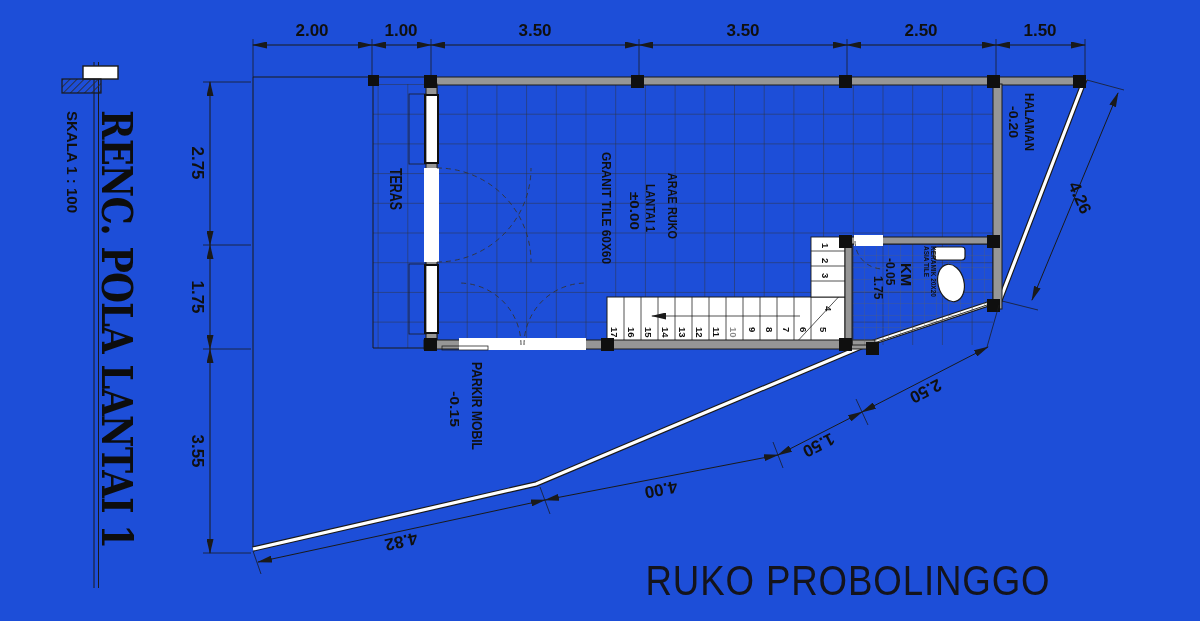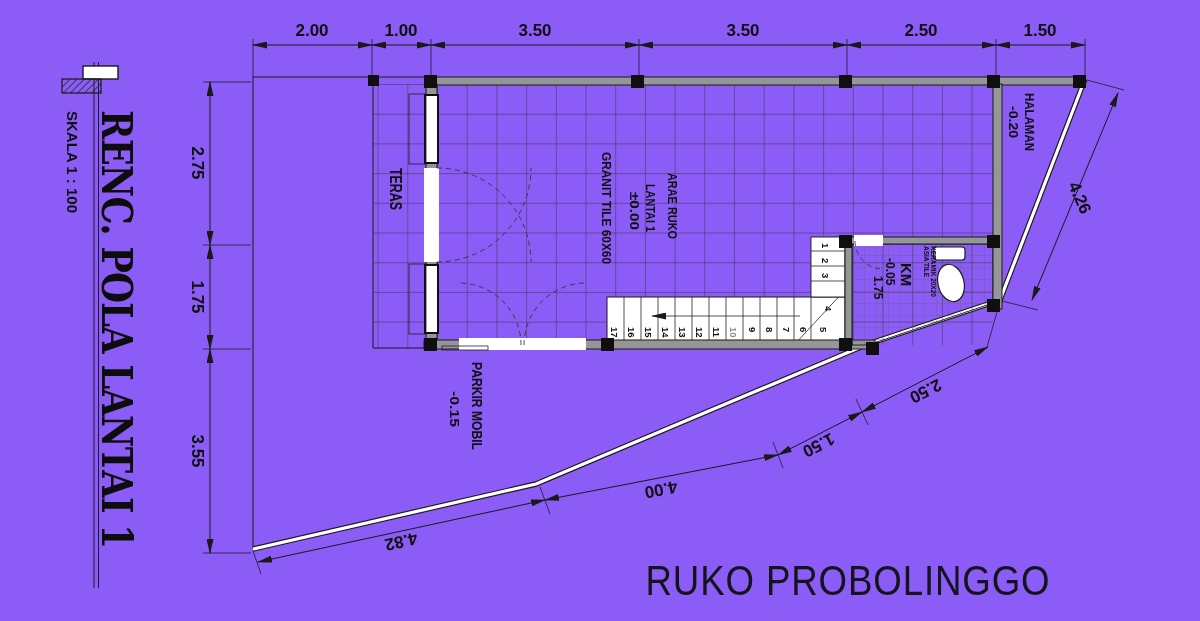--- a/index.html
+++ b/index.html
@@ -1,16 +1,16 @@
 <!DOCTYPE html>
 <html><head>
 <meta charset="utf-8">
 <style>
   html,body{margin:0;padding:0;background:#ffffff;}
-  .stage{position:relative;width:1200px;height:621px;background:#8b5cf6;overflow:hidden;
+  .stage{position:relative;width:1200px;height:621px;background:#1d4ed8;overflow:hidden;
          font-family:"Liberation Sans",sans-serif;}
   svg{display:block;}
   .ln{stroke:#1a1a1a;stroke-width:1;fill:none;}
   .thin{stroke:#1a1a1a;stroke-width:0.75;fill:none;}
   .wall{fill:#969696;stroke:#1a1a1a;stroke-width:1;}
   .col{fill:#0f0f0f;stroke:none;}
   .dash{stroke:#333;stroke-width:0.9;fill:none;stroke-dasharray:5 4;}
   .dimtxt{font-family:"Liberation Sans",sans-serif;font-weight:bold;font-size:17px;fill:#101010;}
   .lbl{font-family:"Liberation Sans",sans-serif;font-weight:bold;fill:#101010;}
   .fix{fill:#ffffff;stroke:#1a1a1a;stroke-width:1.2;}

